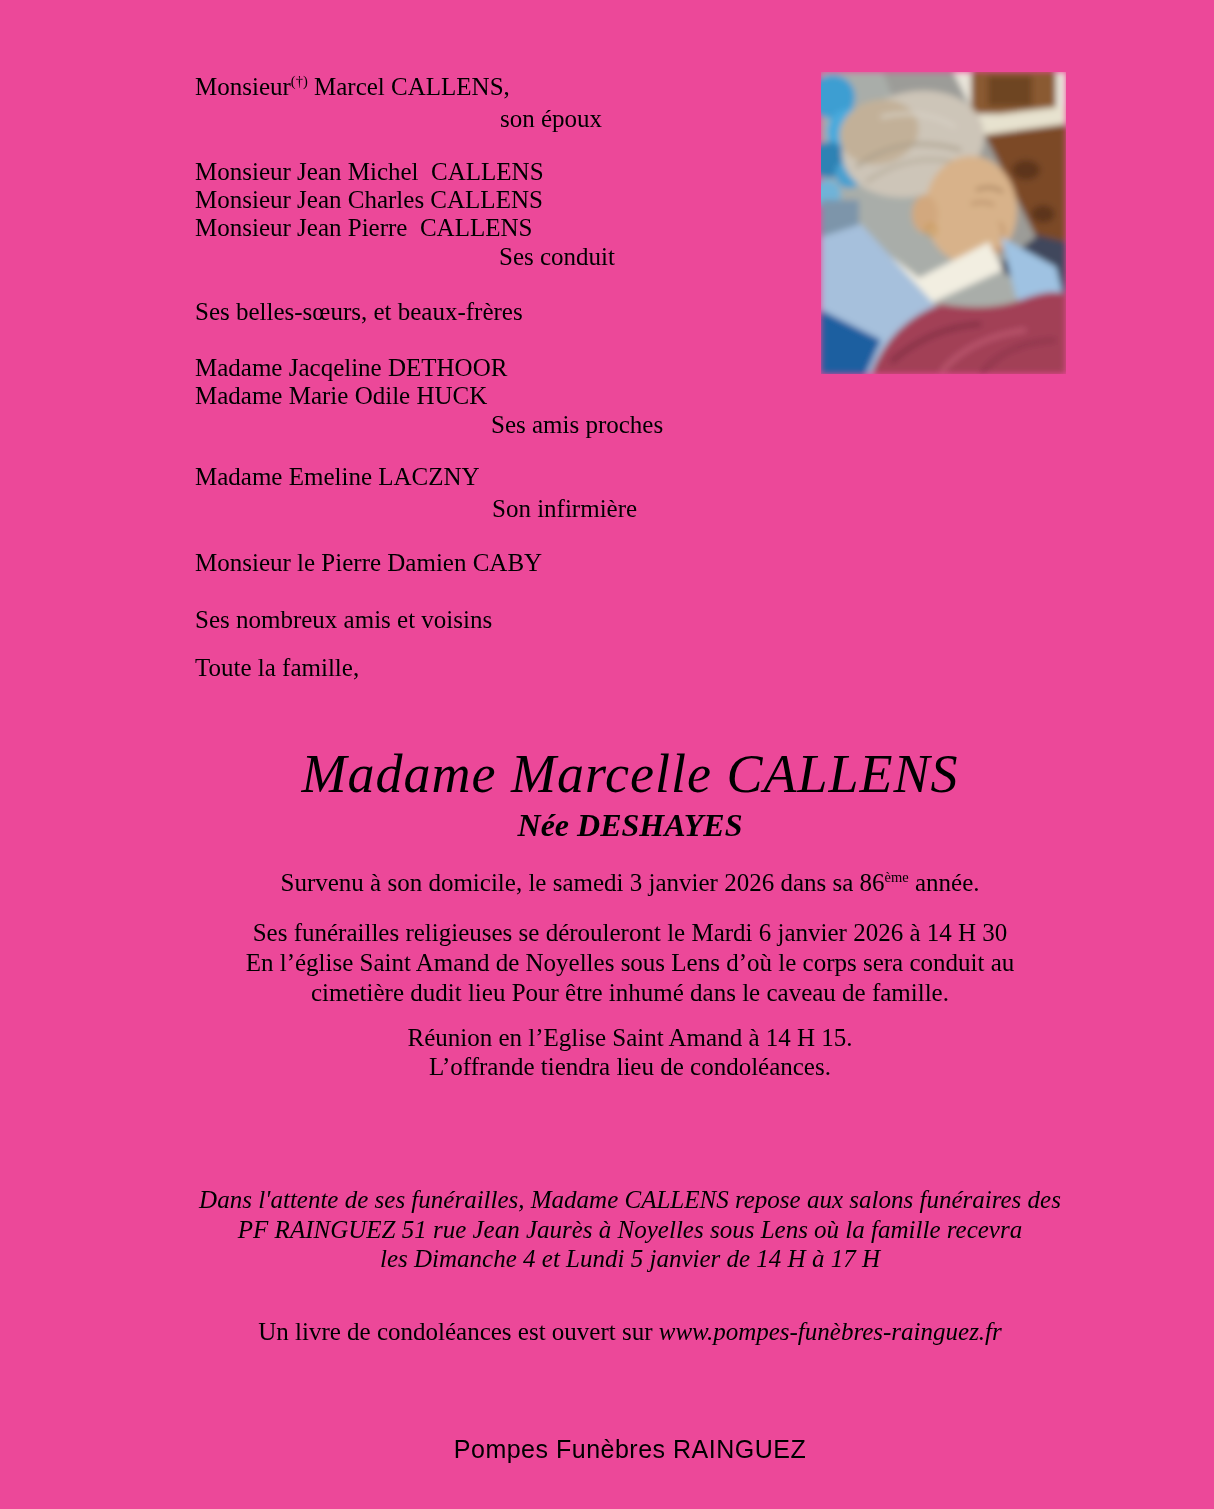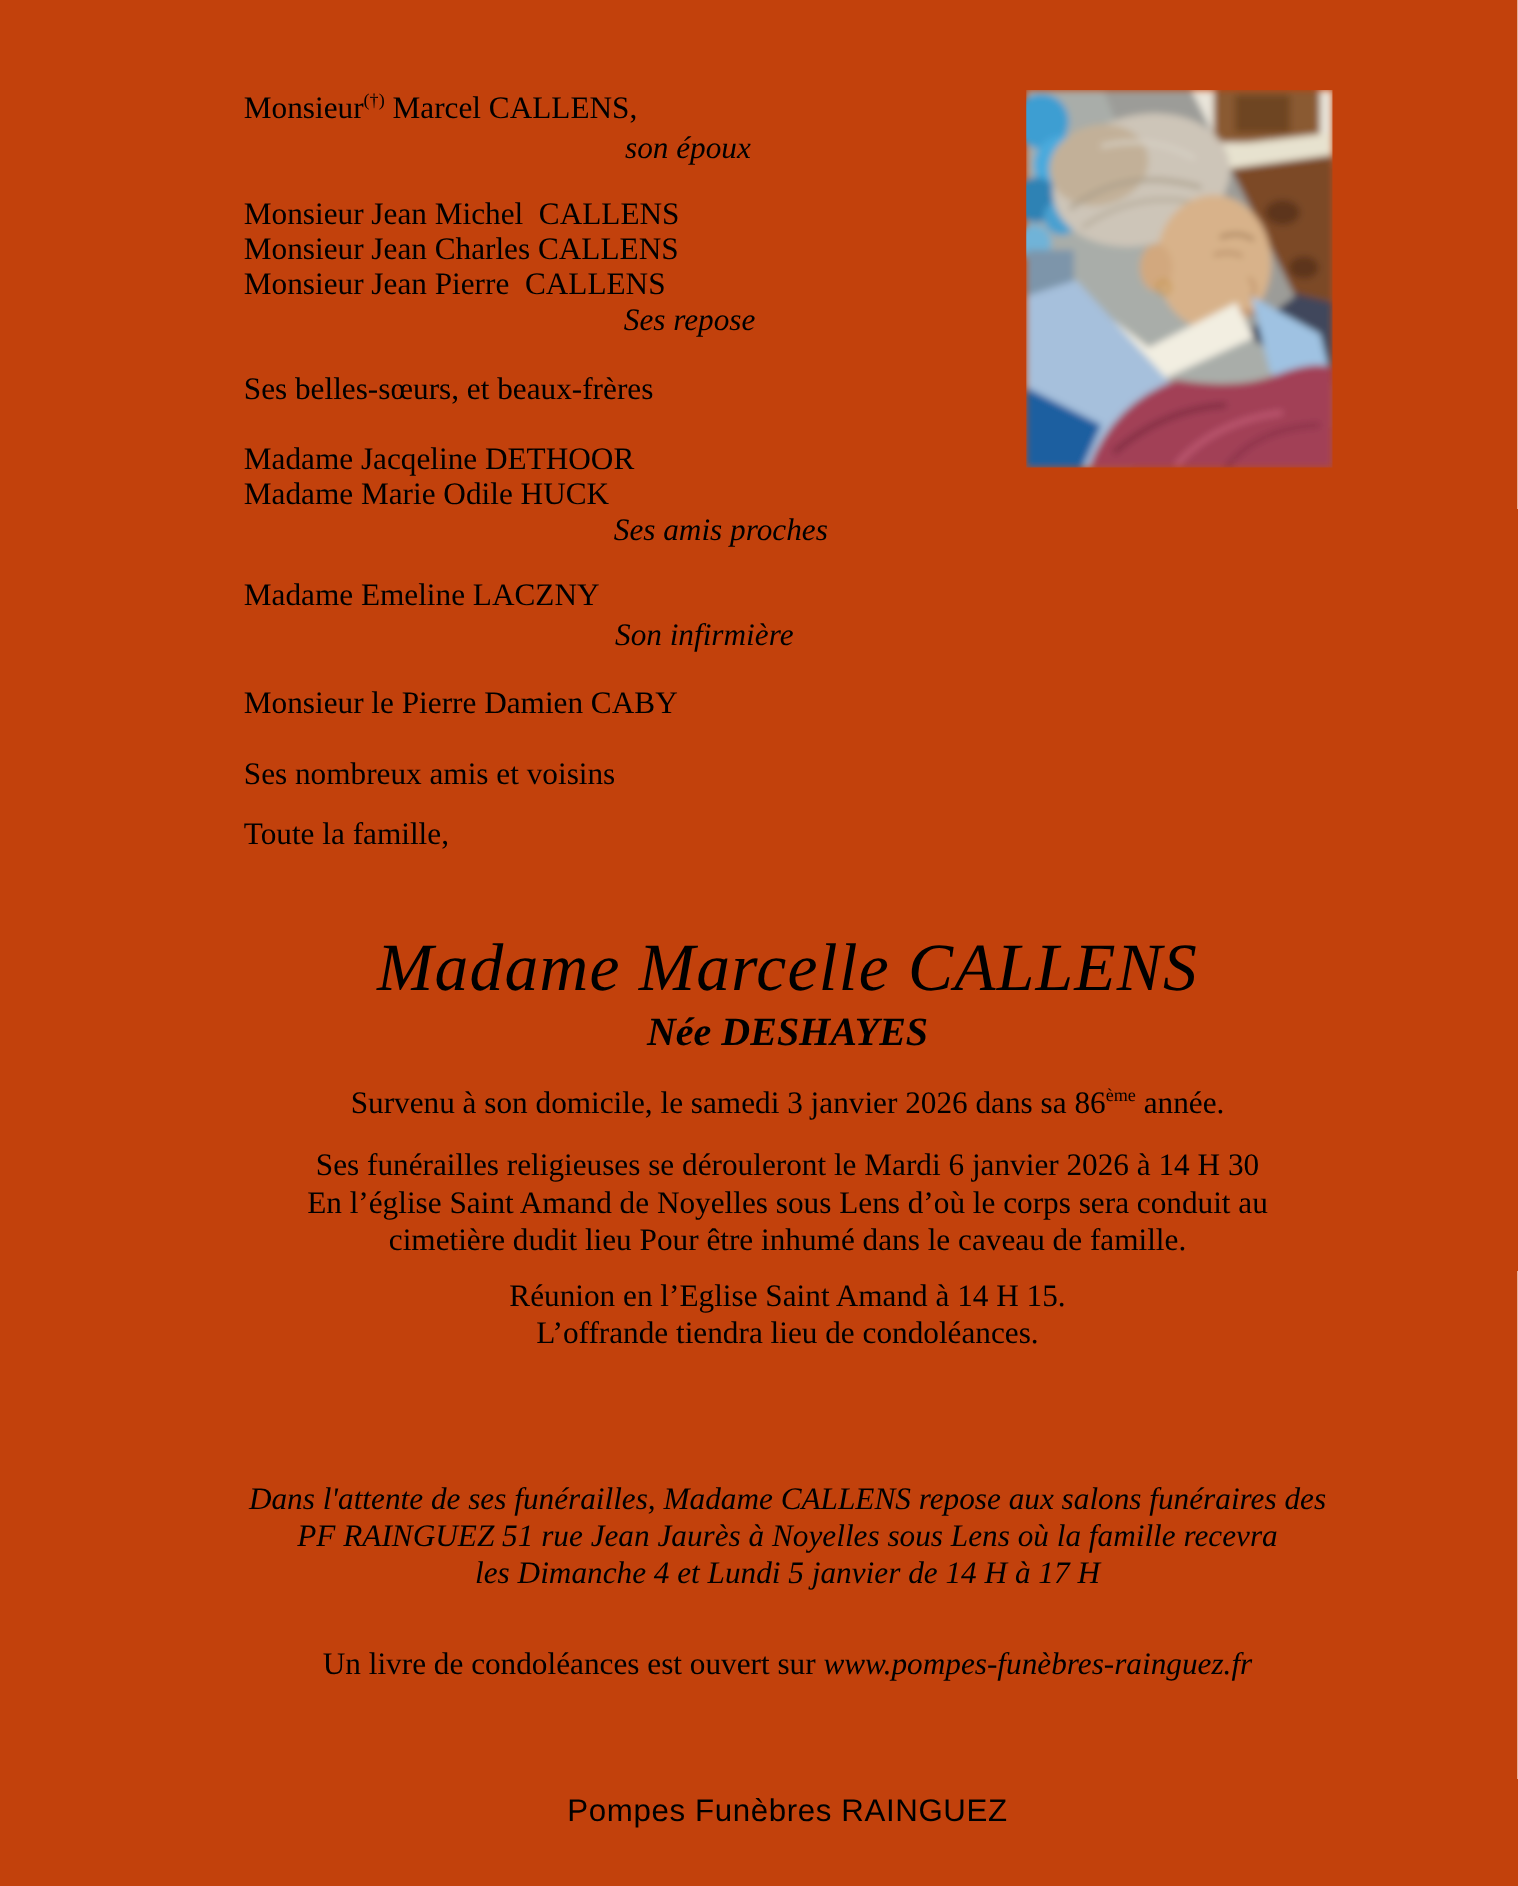--- a/index.html
+++ b/index.html
@@ -1,22 +1,22 @@
 <!DOCTYPE html>
 <html><head>
 <meta charset="utf-8">
 <style>
   html,body { margin:0; padding:0; background:#ffffff; }
   .page {
-    position:relative; width:1214px; height:1509px; background:#c2410c;
+    position:relative; width:1214px; height:1509px; background:#ec4899;
     font-family:"Liberation Serif", serif; color:#000; overflow:hidden;
   }
   .ln { position:absolute; font-size:25px; line-height:1.2; white-space:pre; }
   .left { left:195px; }
-  .role { font-style:italic; }
+  .role { }
   .center { left:46px; right:0; text-align:center; }
   .it { font-style:italic;font-family:Liberation Serif, serif; }
   .title-name { font-size:54px; font-style:italic; letter-spacing:1px; }
   .maiden { font-size:32px; font-style:italic; font-weight:bold; }
   .prayer { font-size:40px; font-style:italic; right:182px; left:auto;
             font-family:"DejaVu Serif", serif; }
   .sans { font-family:"Liberation Sans", sans-serif;margin-top:44px; }
   .company { font-size:25px; letter-spacing:0.5px; }
   .addr-wrap { font-size:23px; }
   .addr-inner { display:inline-block; transform:scaleX(0.86); transform-origin:50% 50%; letter-spacing:-0.3px; }
@@ -73,21 +73,21 @@
       <path d="M160,302 Q185,270 235,268" stroke="#8a3048" stroke-width="4" fill="none"></path>
     </g>
   </svg>
 
   <div class="ln left" style="top:72px"><span>Monsieur</span><sup class="sup">(†)</sup><span> Marcel CALLENS,</span></div>
   <div class="ln role" style="top:104px; left:500px">son époux</div>
 
   <div class="ln left" style="top:157px">Monsieur Jean Michel  CALLENS</div>
   <div class="ln left" style="top:185px">Monsieur Jean Charles CALLENS</div>
   <div class="ln left" style="top:213px">Monsieur Jean Pierre  CALLENS</div>
-  <div class="ln role" style="top:242px; left:499px">Ses repose</div>
+  <div class="ln role" style="top:242px; left:499px">Ses conduit</div>
 
   <div class="ln left" style="top:297px">Ses belles-sœurs, et beaux-frères</div>
 
   <div class="ln left" style="top:353px">Madame Jacqeline DETHOOR</div>
   <div class="ln left" style="top:381px">Madame Marie Odile HUCK</div>
   <div class="ln role" style="top:410px; left:491px">Ses amis proches</div>
 
   <div class="ln left" style="top:462px">Madame Emeline LACZNY</div>
   <div class="ln role" style="top:494px; left:492px">Son infirmière</div>
 

